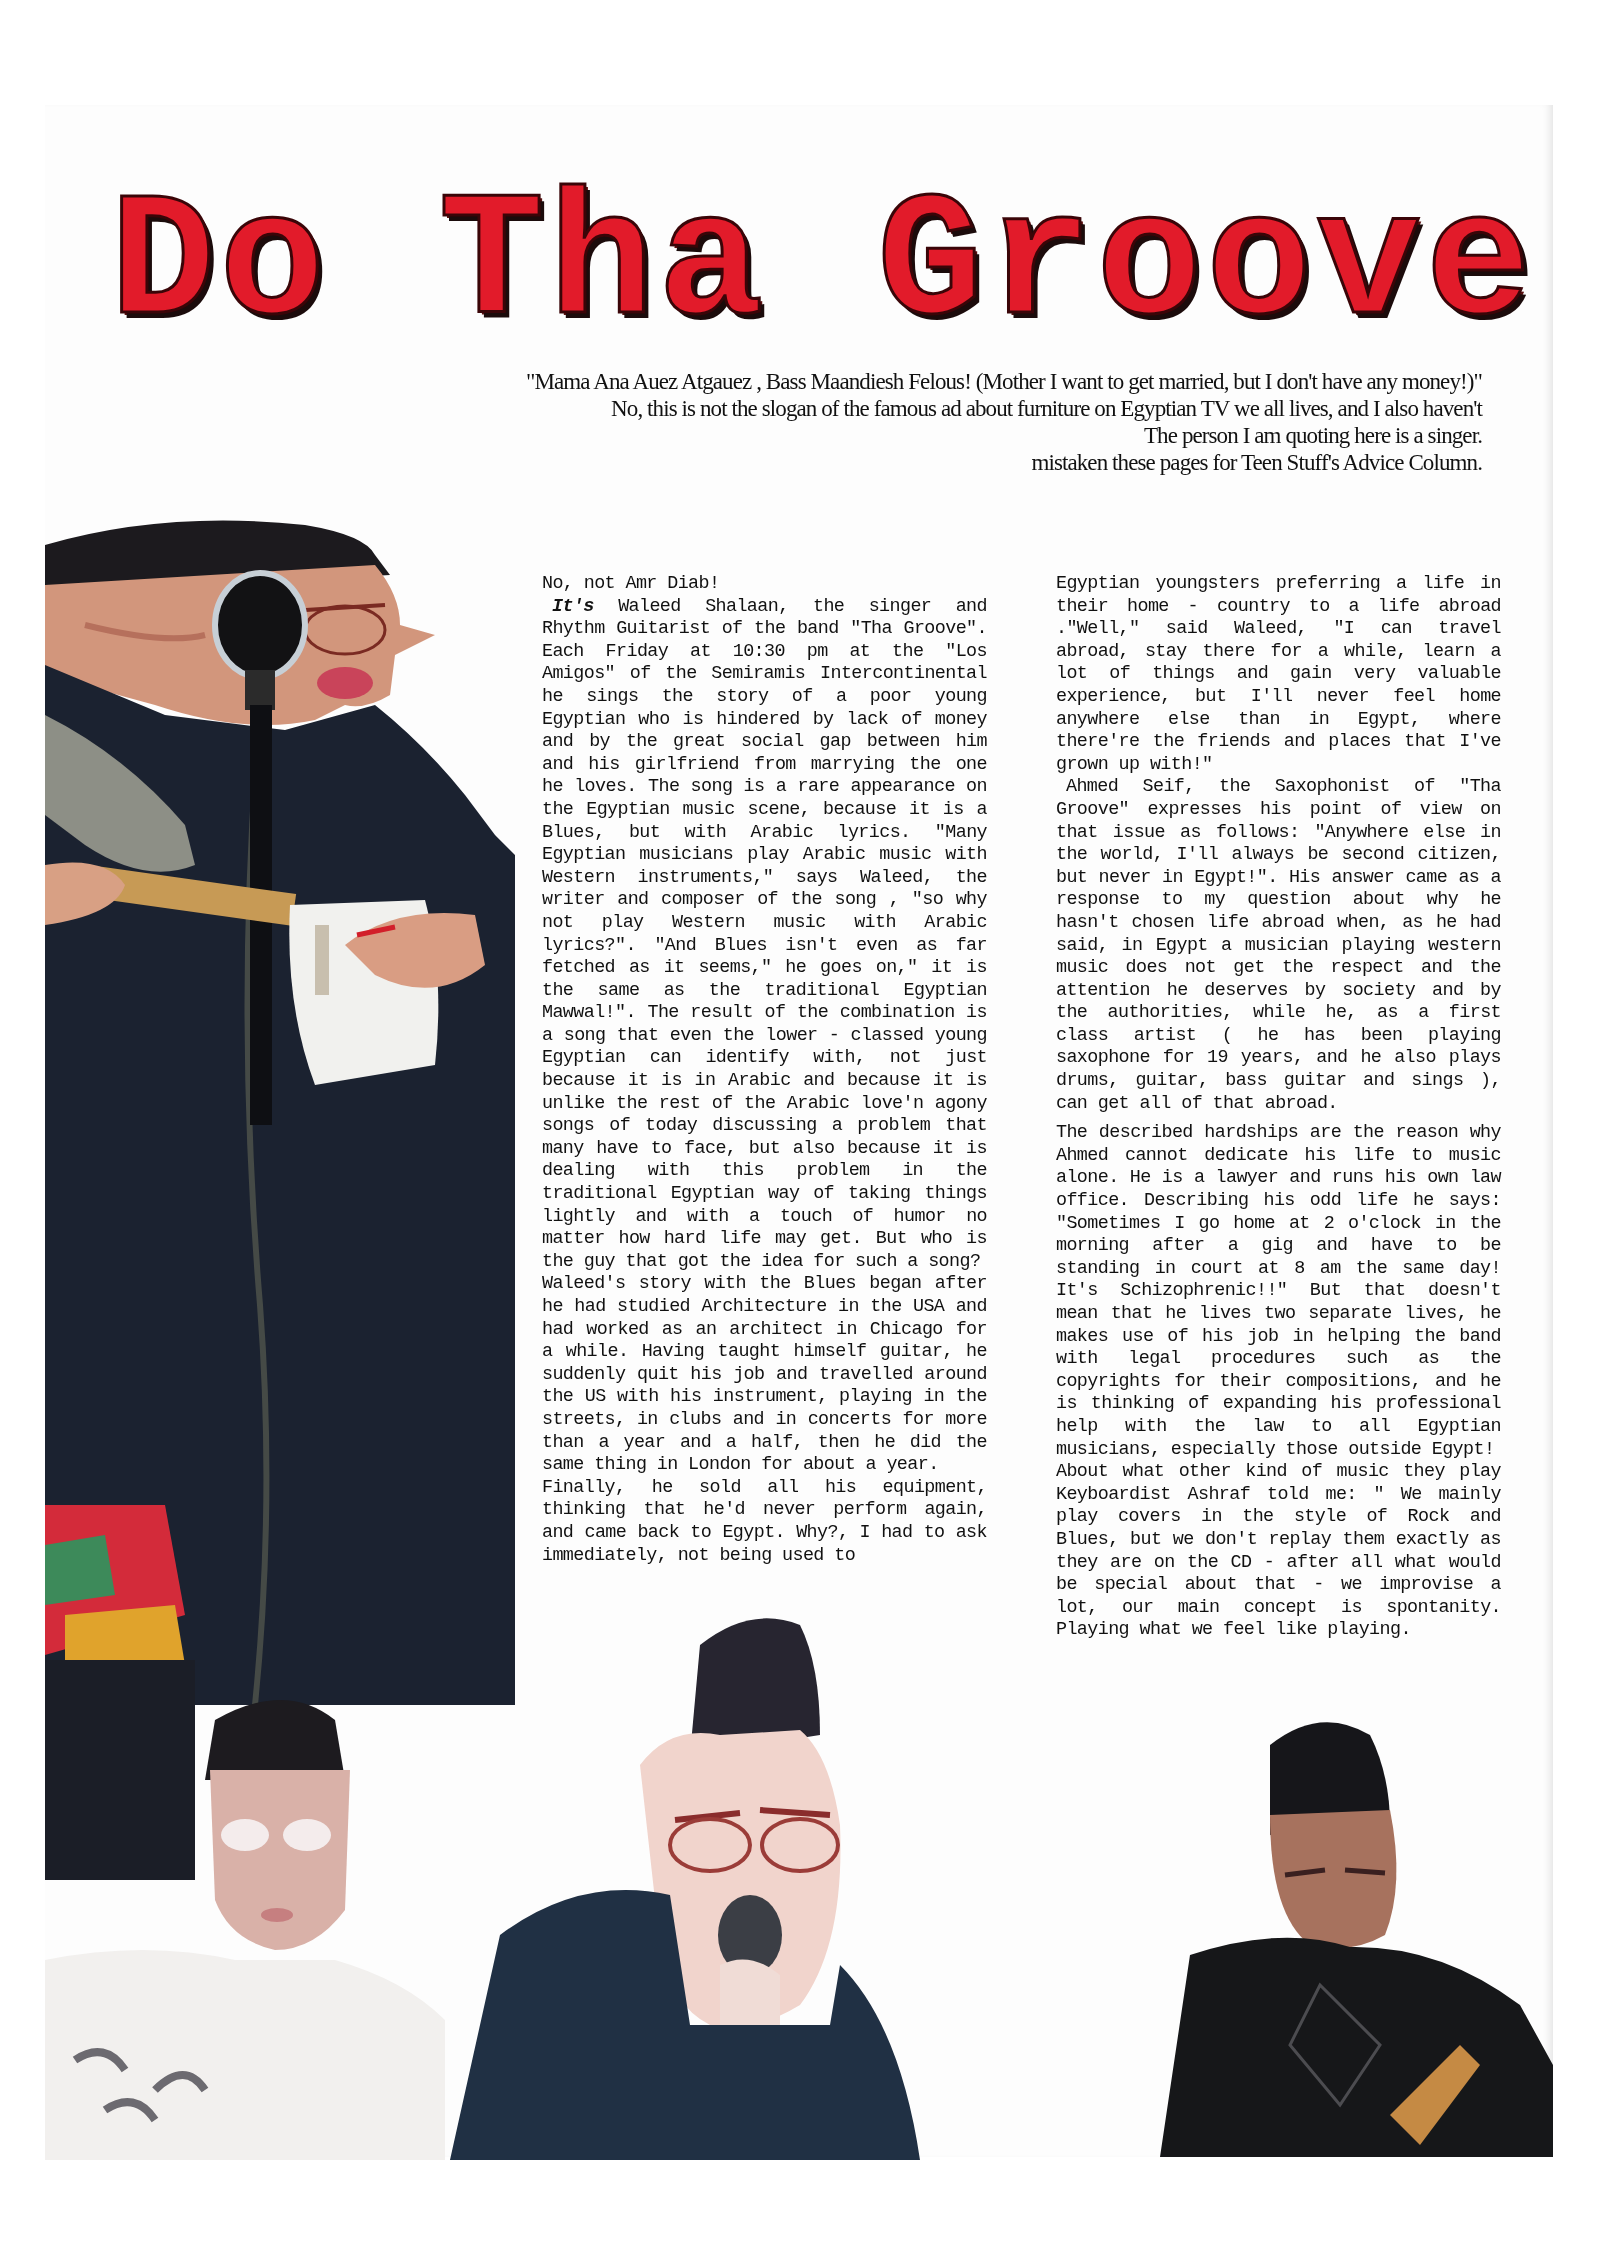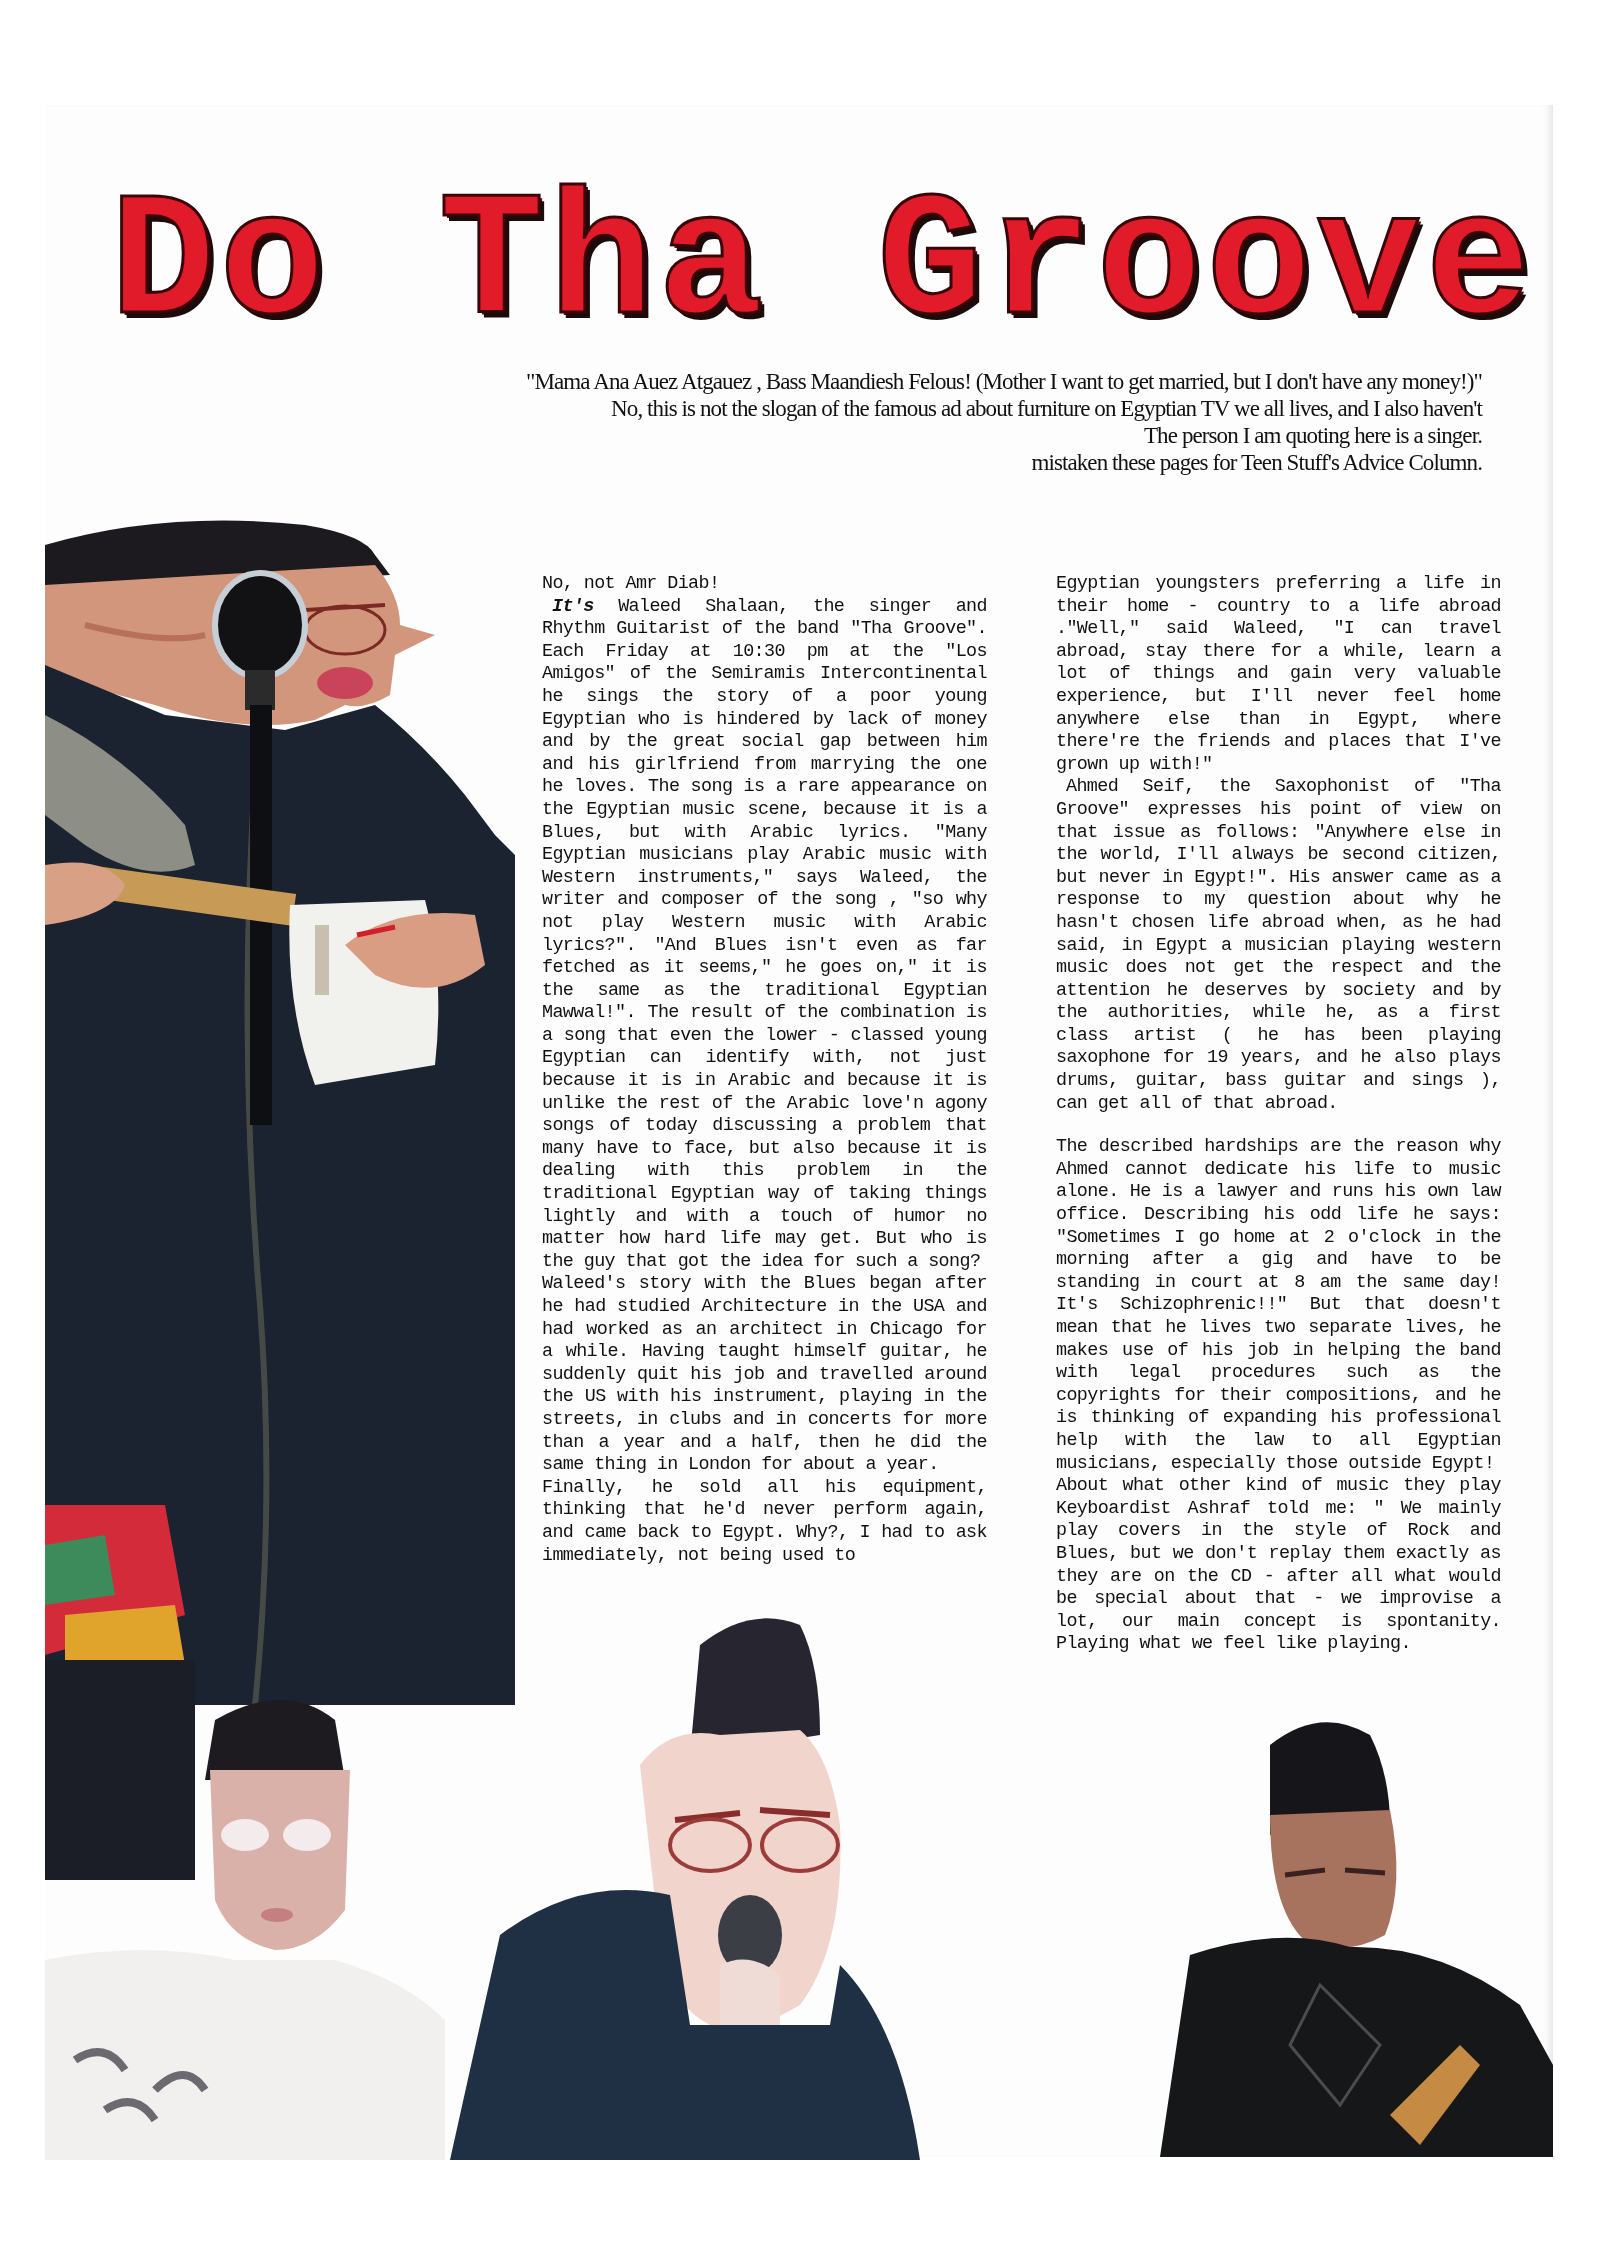--- a/index.html
+++ b/index.html
@@ -27,21 +27,21 @@
   }
   .intro p { margin: 0; }
   .col {
     position: absolute; top: 573px; width: 445px;
     font-size: 18.4px; line-height: 22.6px; text-align: justify; letter-spacing: -0.6px;
   }
   .col p { margin: 0; font-family: Liberation Mono, monospace; }
   .col1 { left: 542px; }
   .col2 { left: 1056px; }
   .indent { text-indent: 10px; }
-  .col .gap { margin-top: 21px; }
+  .col .gap { margin-top: 7px; }
   .italic-lead { font-style: italic; font-weight: bold; }
 
   
   .photo { position: absolute; }
   .photo svg { display: block; }
 </style>
 </head>
 <body>
 
 <div class="page"></div>

